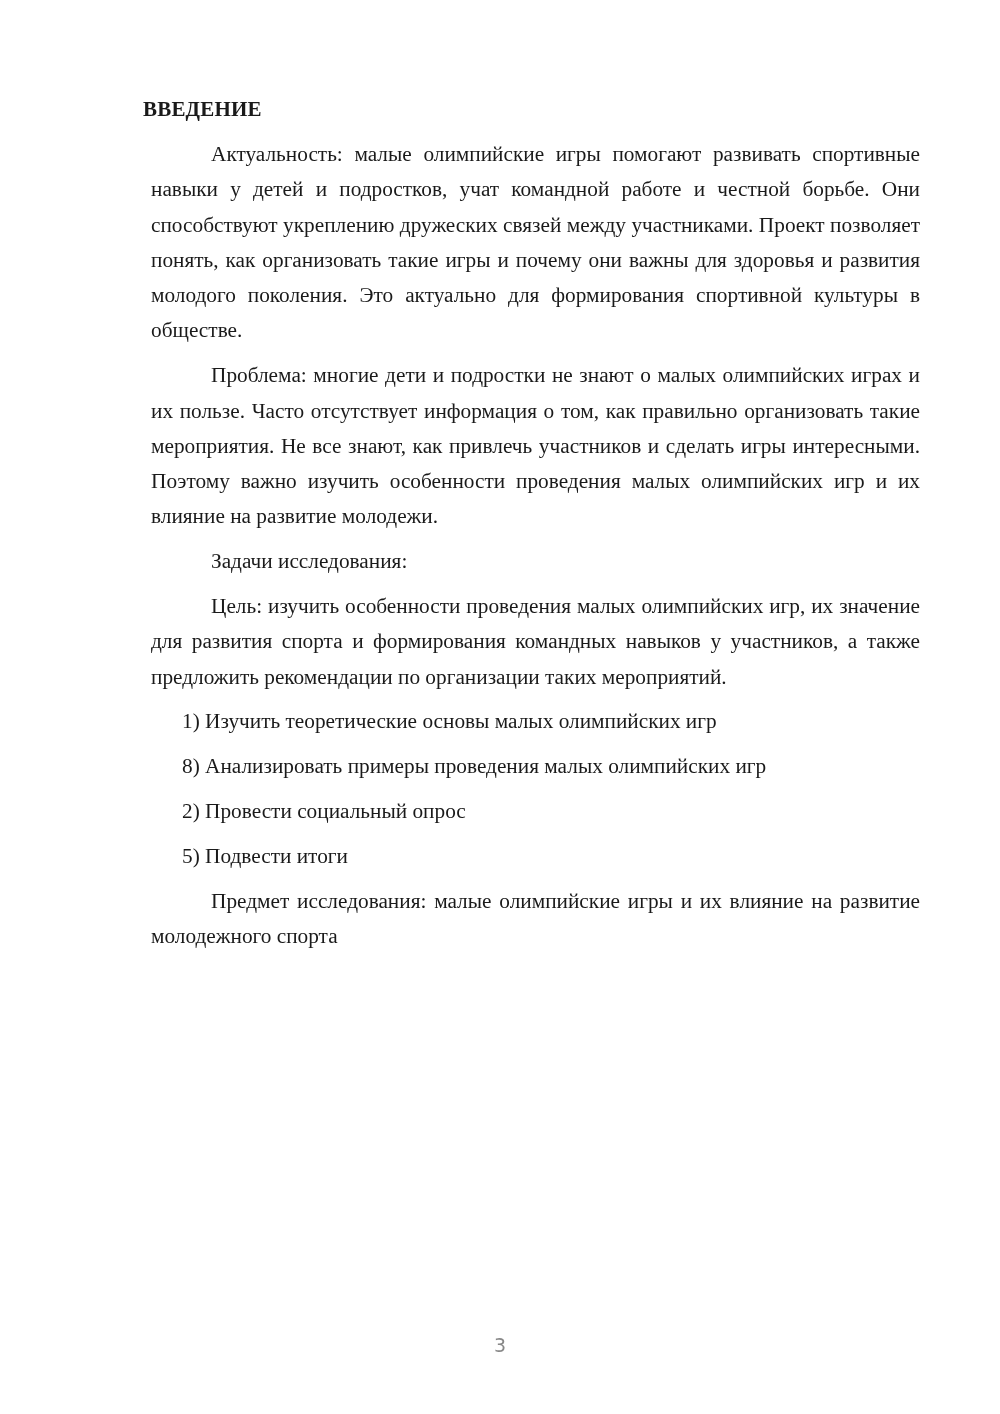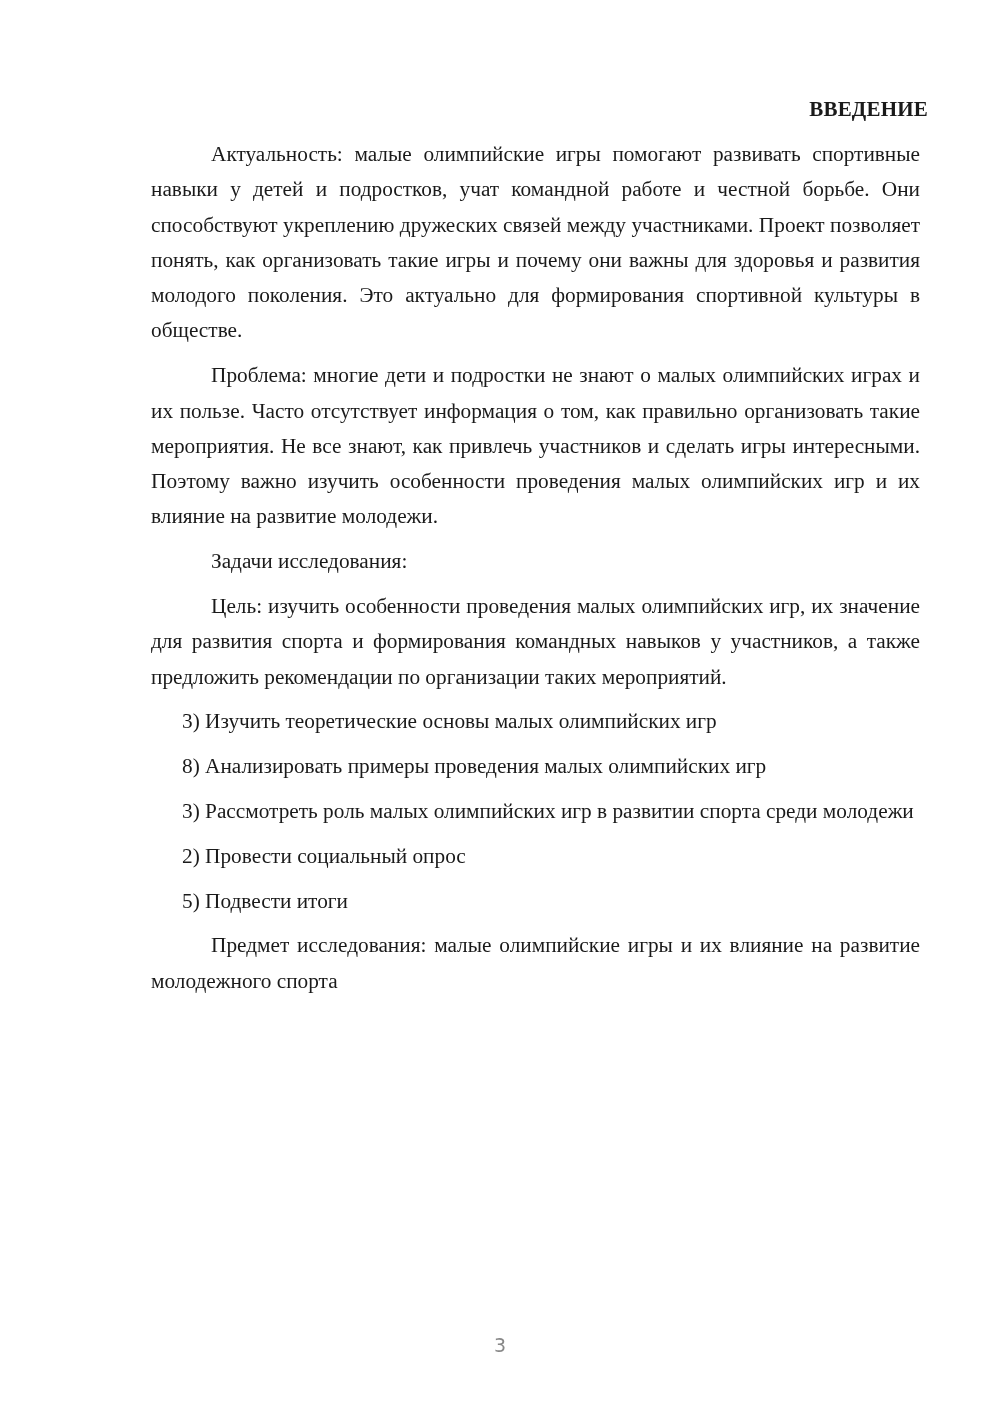--- a/index.html
+++ b/index.html
@@ -1,39 +1,38 @@
 <!DOCTYPE html>
 <html><head>
 <meta charset="utf-8">
 <style>
   html, body { margin: 0; padding: 0; background: #ffffff; }
   body { width: 1000px; height: 1414px; position: relative; overflow: hidden;
          font-family: "Liberation Serif", "DejaVu Serif", serif; color: #1a1a1a; }
   .page { position: absolute; left: 143px; top: 92px; width: 785px; }
-  h1 { margin: 0 0 10px 0; text-align: right; font-size: 21px; font-weight: bold;
+  h1 { margin: 0 0 10px 0; text-align: left; font-size: 21px; font-weight: bold;
        line-height: 35px; letter-spacing: 0.2px; }
   p { margin: 8px; font-size: 21.3px; line-height: 35.3px; text-align: justify; }
   p.para { text-indent: 60px; margin-bottom: 9.5px; }
   p.list { text-indent: 31px; margin-bottom: 9.5px; }
   .pagenum { position: absolute; left: 0; width: 100%; top: 1334px; text-align: center;
              font-family: "DejaVu Sans", sans-serif; font-size: 19px; color: #888888; }
 </style>
 </head>
 <body>
 
 <div class="page">
   <h1>ВВЕДЕНИЕ</h1>
 
   <p class="para">Актуальность: малые олимпийские игры помогают развивать спортивные навыки у детей и подростков, учат командной работе и честной борьбе. Они способствуют укреплению дружеских связей между участниками. Проект позволяет понять, как организовать такие игры и почему они важны для здоровья и развития молодого поколения. Это актуально для формирования спортивной культуры в обществе.</p>
   <p class="para">Проблема: многие дети и подростки не знают о малых олимпийских играх и их пользе. Часто отсутствует информация о том, как правильно организовать такие мероприятия. Не все знают, как привлечь участников и сделать игры интересными. Поэтому важно изучить особенности проведения малых олимпийских игр и их влияние на развитие молодежи.</p>
   <p class="para">Задачи исследования:</p>
   <p class="para">Цель: изучить особенности проведения малых олимпийских игр, их значение для развития спорта и формирования командных навыков у участников, а также предложить рекомендации по организации таких мероприятий.</p>
 
-  <p class="list">3) Изучить теоретические основы малых олимпийских игр</p>
+  <p class="list">1) Изучить теоретические основы малых олимпийских игр</p>
   <p class="list">8) Анализировать примеры проведения малых олимпийских игр</p>
-  <p class="list">3) Рассмотреть роль малых олимпийских игр в развитии спорта среди молодежи</p>
   <p class="list">2) Провести социальный опрос</p>
   <p class="list">5) Подвести итоги</p>
 
   <p class="para">Предмет исследования: малые олимпийские игры и их влияние на развитие молодежного спорта</p>
 </div>
 
 <div class="pagenum">3</div>
 
 </body></html>

